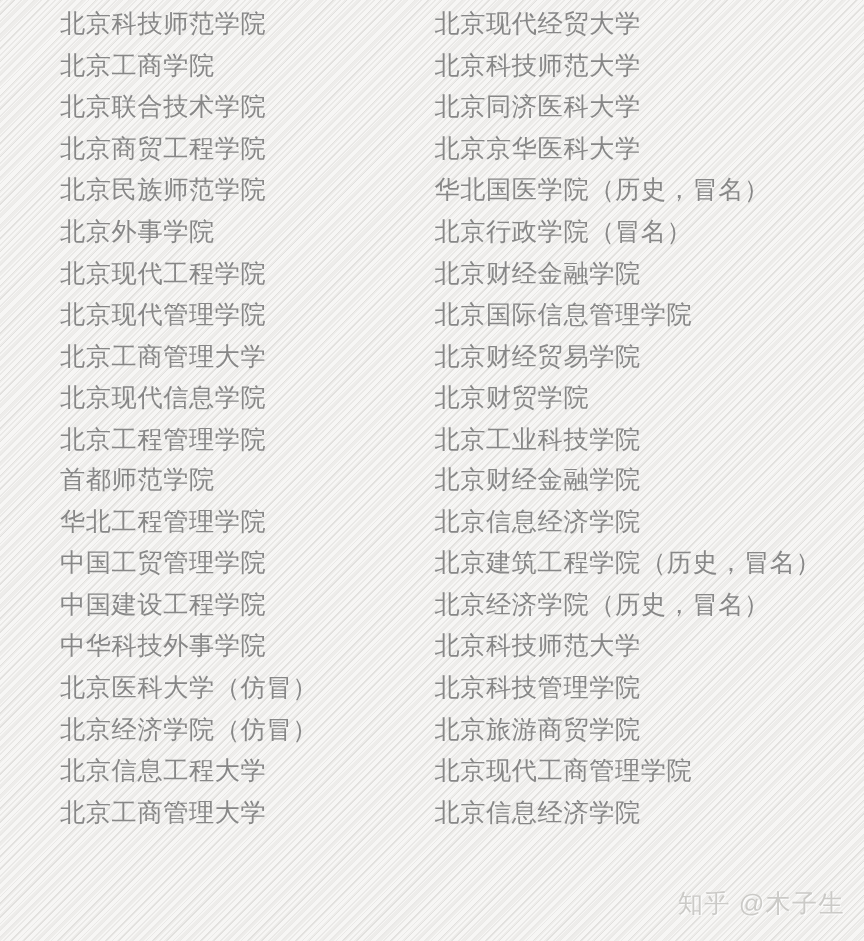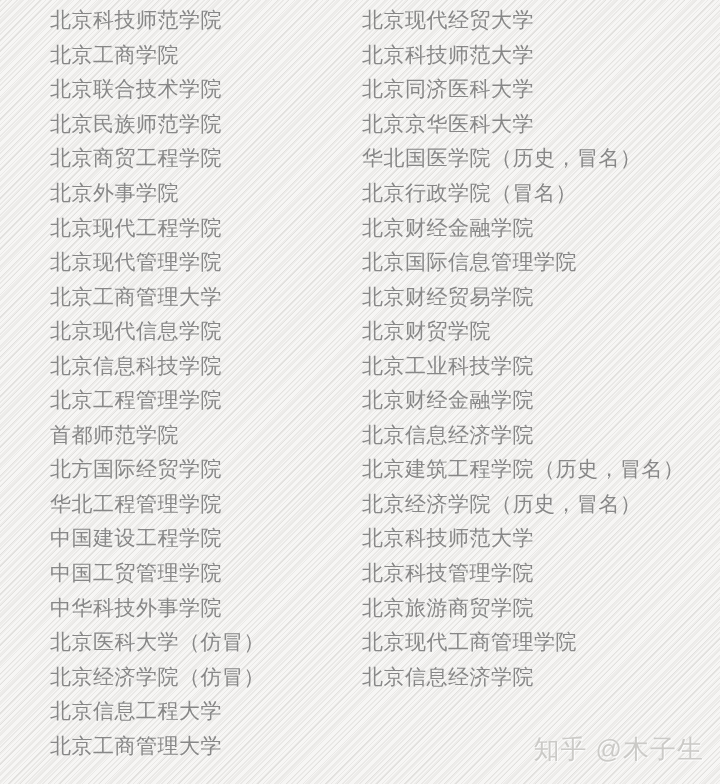--- a/index.html
+++ b/index.html
@@ -39,49 +39,47 @@
     align-items: center;
     font-size: 21px;
     color: #878787;
     letter-spacing: 0.5px;
     white-space: nowrap;
   }
   .watermark {
     position: absolute;
     right: 16px;
     bottom: 17px;
-    font-size: 26px;
+    font-size: 21px;
     color: #cbcac7;
     letter-spacing: 1px;
     text-shadow: 1px 1px 1px rgba(255,255,255,0.95);
     white-space: nowrap;
   }
 </style>
 </head>
 <body>
 
 <div class="page">
   <div class="col col-left">
       <div class="row">北京科技师范学院</div>
       <div class="row">北京工商学院</div>
       <div class="row">北京联合技术学院</div>
+      <div class="row">北京商贸工程学院</div>
       <div class="row">北京民族师范学院</div>
-      <div class="row">北京商贸工程学院</div>
       <div class="row">北京外事学院</div>
       <div class="row">北京现代工程学院</div>
       <div class="row">北京现代管理学院</div>
       <div class="row">北京工商管理大学</div>
       <div class="row">北京现代信息学院</div>
-      <div class="row">北京信息科技学院</div>
       <div class="row">北京工程管理学院</div>
       <div class="row">首都师范学院</div>
-      <div class="row">北方国际经贸学院</div>
       <div class="row">华北工程管理学院</div>
+      <div class="row">中国工贸管理学院</div>
       <div class="row">中国建设工程学院</div>
-      <div class="row">中国工贸管理学院</div>
       <div class="row">中华科技外事学院</div>
       <div class="row">北京医科大学（仿冒）</div>
       <div class="row">北京经济学院（仿冒）</div>
       <div class="row">北京信息工程大学</div>
       <div class="row">北京工商管理大学</div>
     </div>
   <div class="col col-right">
       <div class="row">北京现代经贸大学</div>
       <div class="row">北京科技师范大学</div>
       <div class="row">北京同济医科大学</div>

